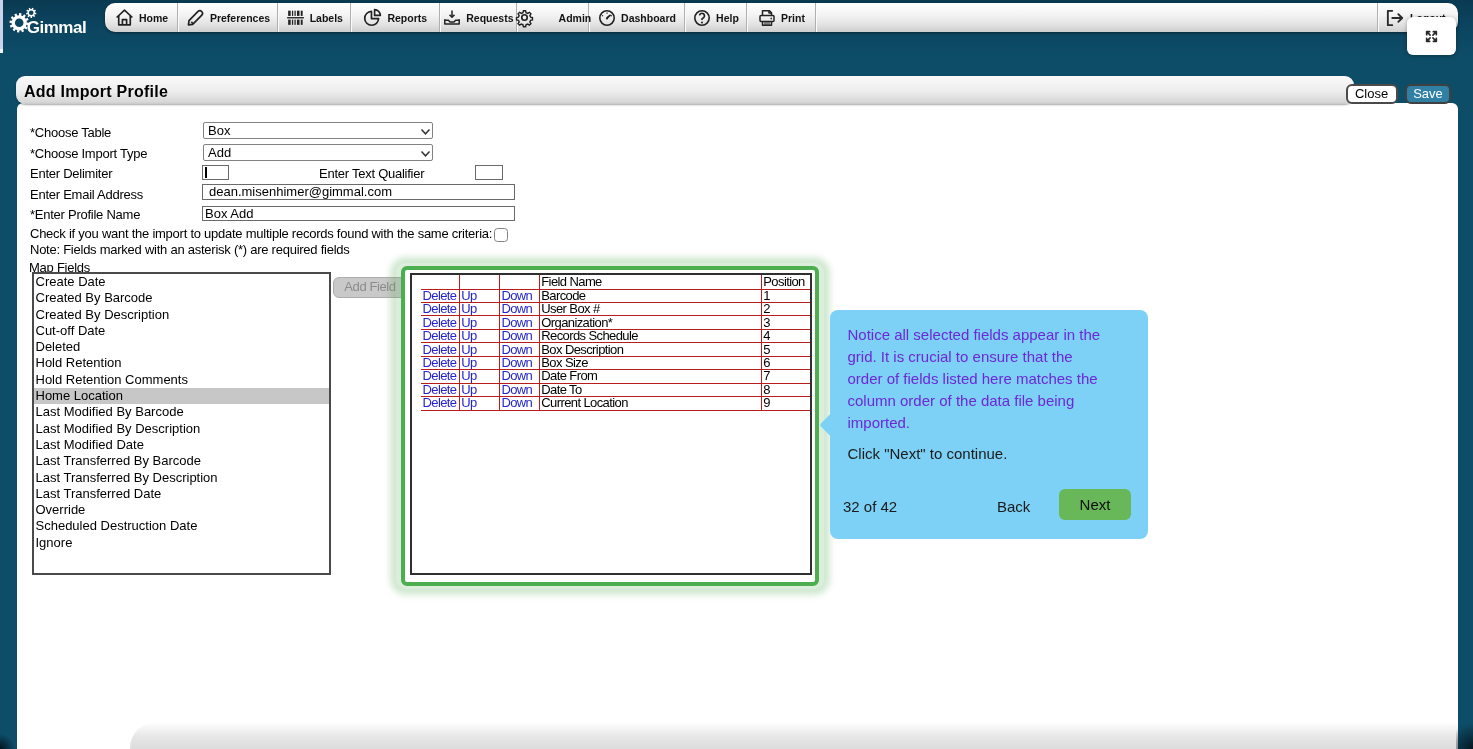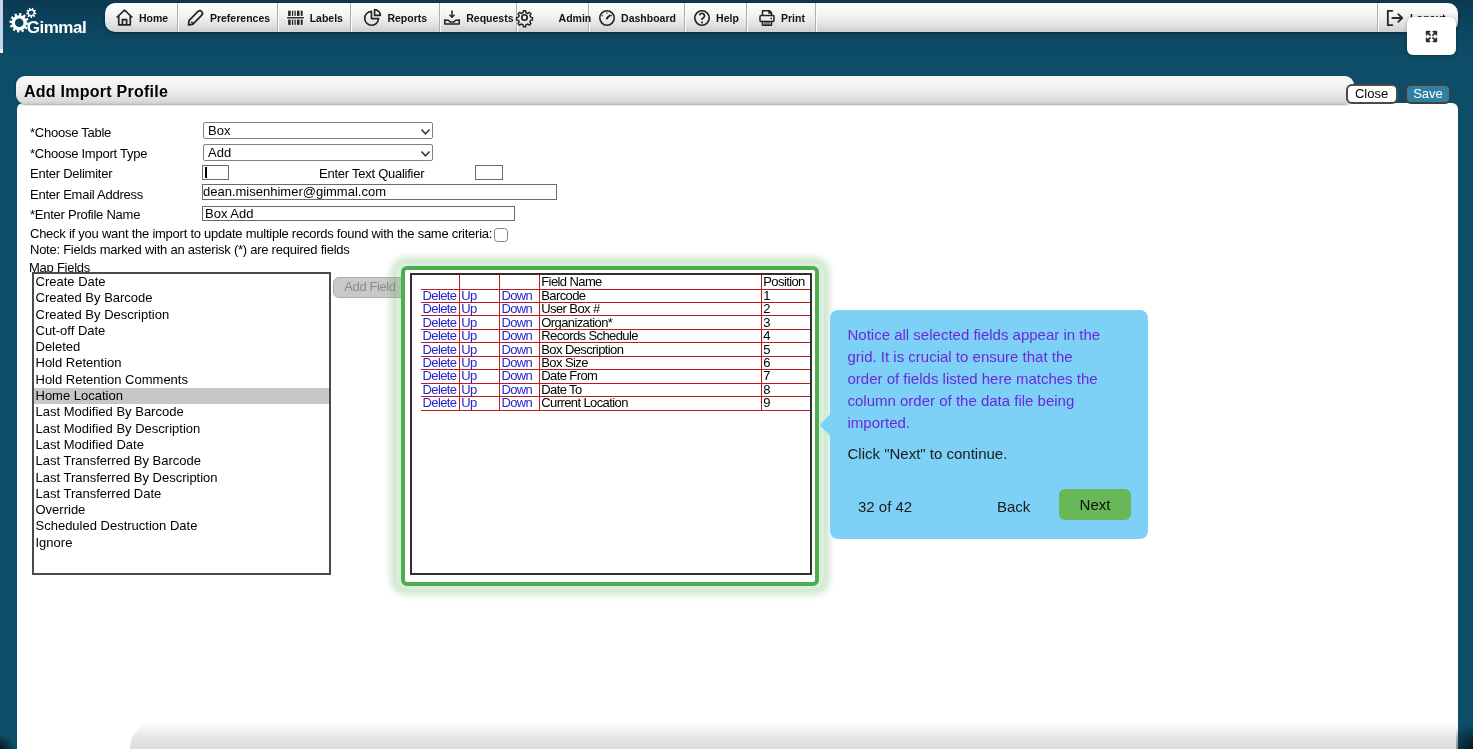--- a/index.html
+++ b/index.html
@@ -75,21 +75,21 @@
 #grid tr > td:first-child { border-left:none; }
 #grid tr > td:last-child { border-right:none; }
 #grid tr.hdr td { border-top:none; }
 #grid .lnk { color:#2525cd; }
 
 
 #tip { left:830px; top:310px; width:318px; height:229px; background:#7dd1f6; border-radius:8px; z-index:10; }
 #tiparrow { left:823px; top:416px; width:18px; height:18px; background:#7dd1f6; transform:rotate(45deg); border-radius:3px; z-index:9; }
 #tip .txt { position:absolute; left:17.5px; top:14px; font-size:15px; line-height:22px; color:#6d28d9; white-space:nowrap; }
 #tip .txt2 { position:absolute; left:17.5px; top:135px; font-size:15px; color:#1b1b1b; }
-#tip .cnt { position:absolute; left:28px; top:188px; font-size:15px; color:#1b1b1b; }
+#tip .cnt { position:absolute; left:13px; top:188px; font-size:15px; color:#1b1b1b; }
 #tip .back { position:absolute; left:167px; top:188px; font-size:15px; color:#1b1b1b; }
 #tipnext { position:absolute; left:229px; top:179px; width:72px; height:31px; background:#68b85a; border-radius:6px;
   font-size:15px; color:#0e0e0e; text-align:center; line-height:31px; }
 </style>
 </head>
 <body>
 <div class="abs" id="edgestrip"></div>
 <div class="abs" id="edgestrip2"></div>
 <div class="abs" style="left:0; top:730px; width:17px; height:19px; background:radial-gradient(circle at 0% 100%, rgba(5,16,24,0.95) 0, rgba(5,16,24,0) 15px); z-index:2;"></div>
 <div class="abs" style="left:1456px; top:715px; width:17px; height:34px; background:radial-gradient(circle at 100% 100%, rgba(5,16,24,0.9) 0, rgba(5,16,24,0) 26px); z-index:2;"></div>
@@ -226,21 +226,21 @@
 <div class="fsel" style="top:122px;">Box<svg width="11" height="8" viewBox="0 0 11 8" fill="none" stroke="#333" stroke-width="1.5">
       <path d="M1.5 1.5 L5.5 5.8 L9.5 1.5"></path>
     </svg></div>
 <div class="fsel" style="top:144px;">Add<svg width="11" height="8" viewBox="0 0 11 8" fill="none" stroke="#333" stroke-width="1.5">
       <path d="M1.5 1.5 L5.5 5.8 L9.5 1.5"></path>
     </svg></div>
 <div class="finput" style="left:202px; top:164.7px; width:27px; height:15px;">
     <span style="display:inline-block;width:2.3px;height:10.7px;background:#000;margin-left:2px;"></span>
   </div>
 <div class="finput" style="left:474.5px; top:164.7px; width:28px; height:15px;"></div>
-<div class="finput" style="left:202px; top:184px; width:355px; height:15.5px; padding-left:0;">dean.misenhimer@gimmal.com</div>
+<div class="finput" style="left:202px; top:184px; width:313px; height:15.5px; padding-left:6px;">dean.misenhimer@gimmal.com</div>
 <div class="finput" style="left:202px; top:205.5px; width:313px; height:15.5px; padding-left:2px;">Box Add</div>
 <span class="flabel" style="left:30px; top:226px;">Check if you want the import to update multiple records found with the same criteria:</span>
 <div class="abs" style="left:493.5px; top:227.5px; width:14px; height:14px; border:1.5px solid #838383; border-radius:3.5px; background:#fff; z-index:2;"></div>
 <span class="flabel" style="left:30px; top:241.5px;">Note: Fields marked with an asterisk (*) are required fields</span>
 <span class="flabel" style="left:29px; top:260px;">Map Fields</span>
 
 <div class="abs" id="listbox">
     <div class="itm">Create Date</div>
     <div class="itm">Created By Barcode</div>
     <div class="itm">Created By Description</div>

